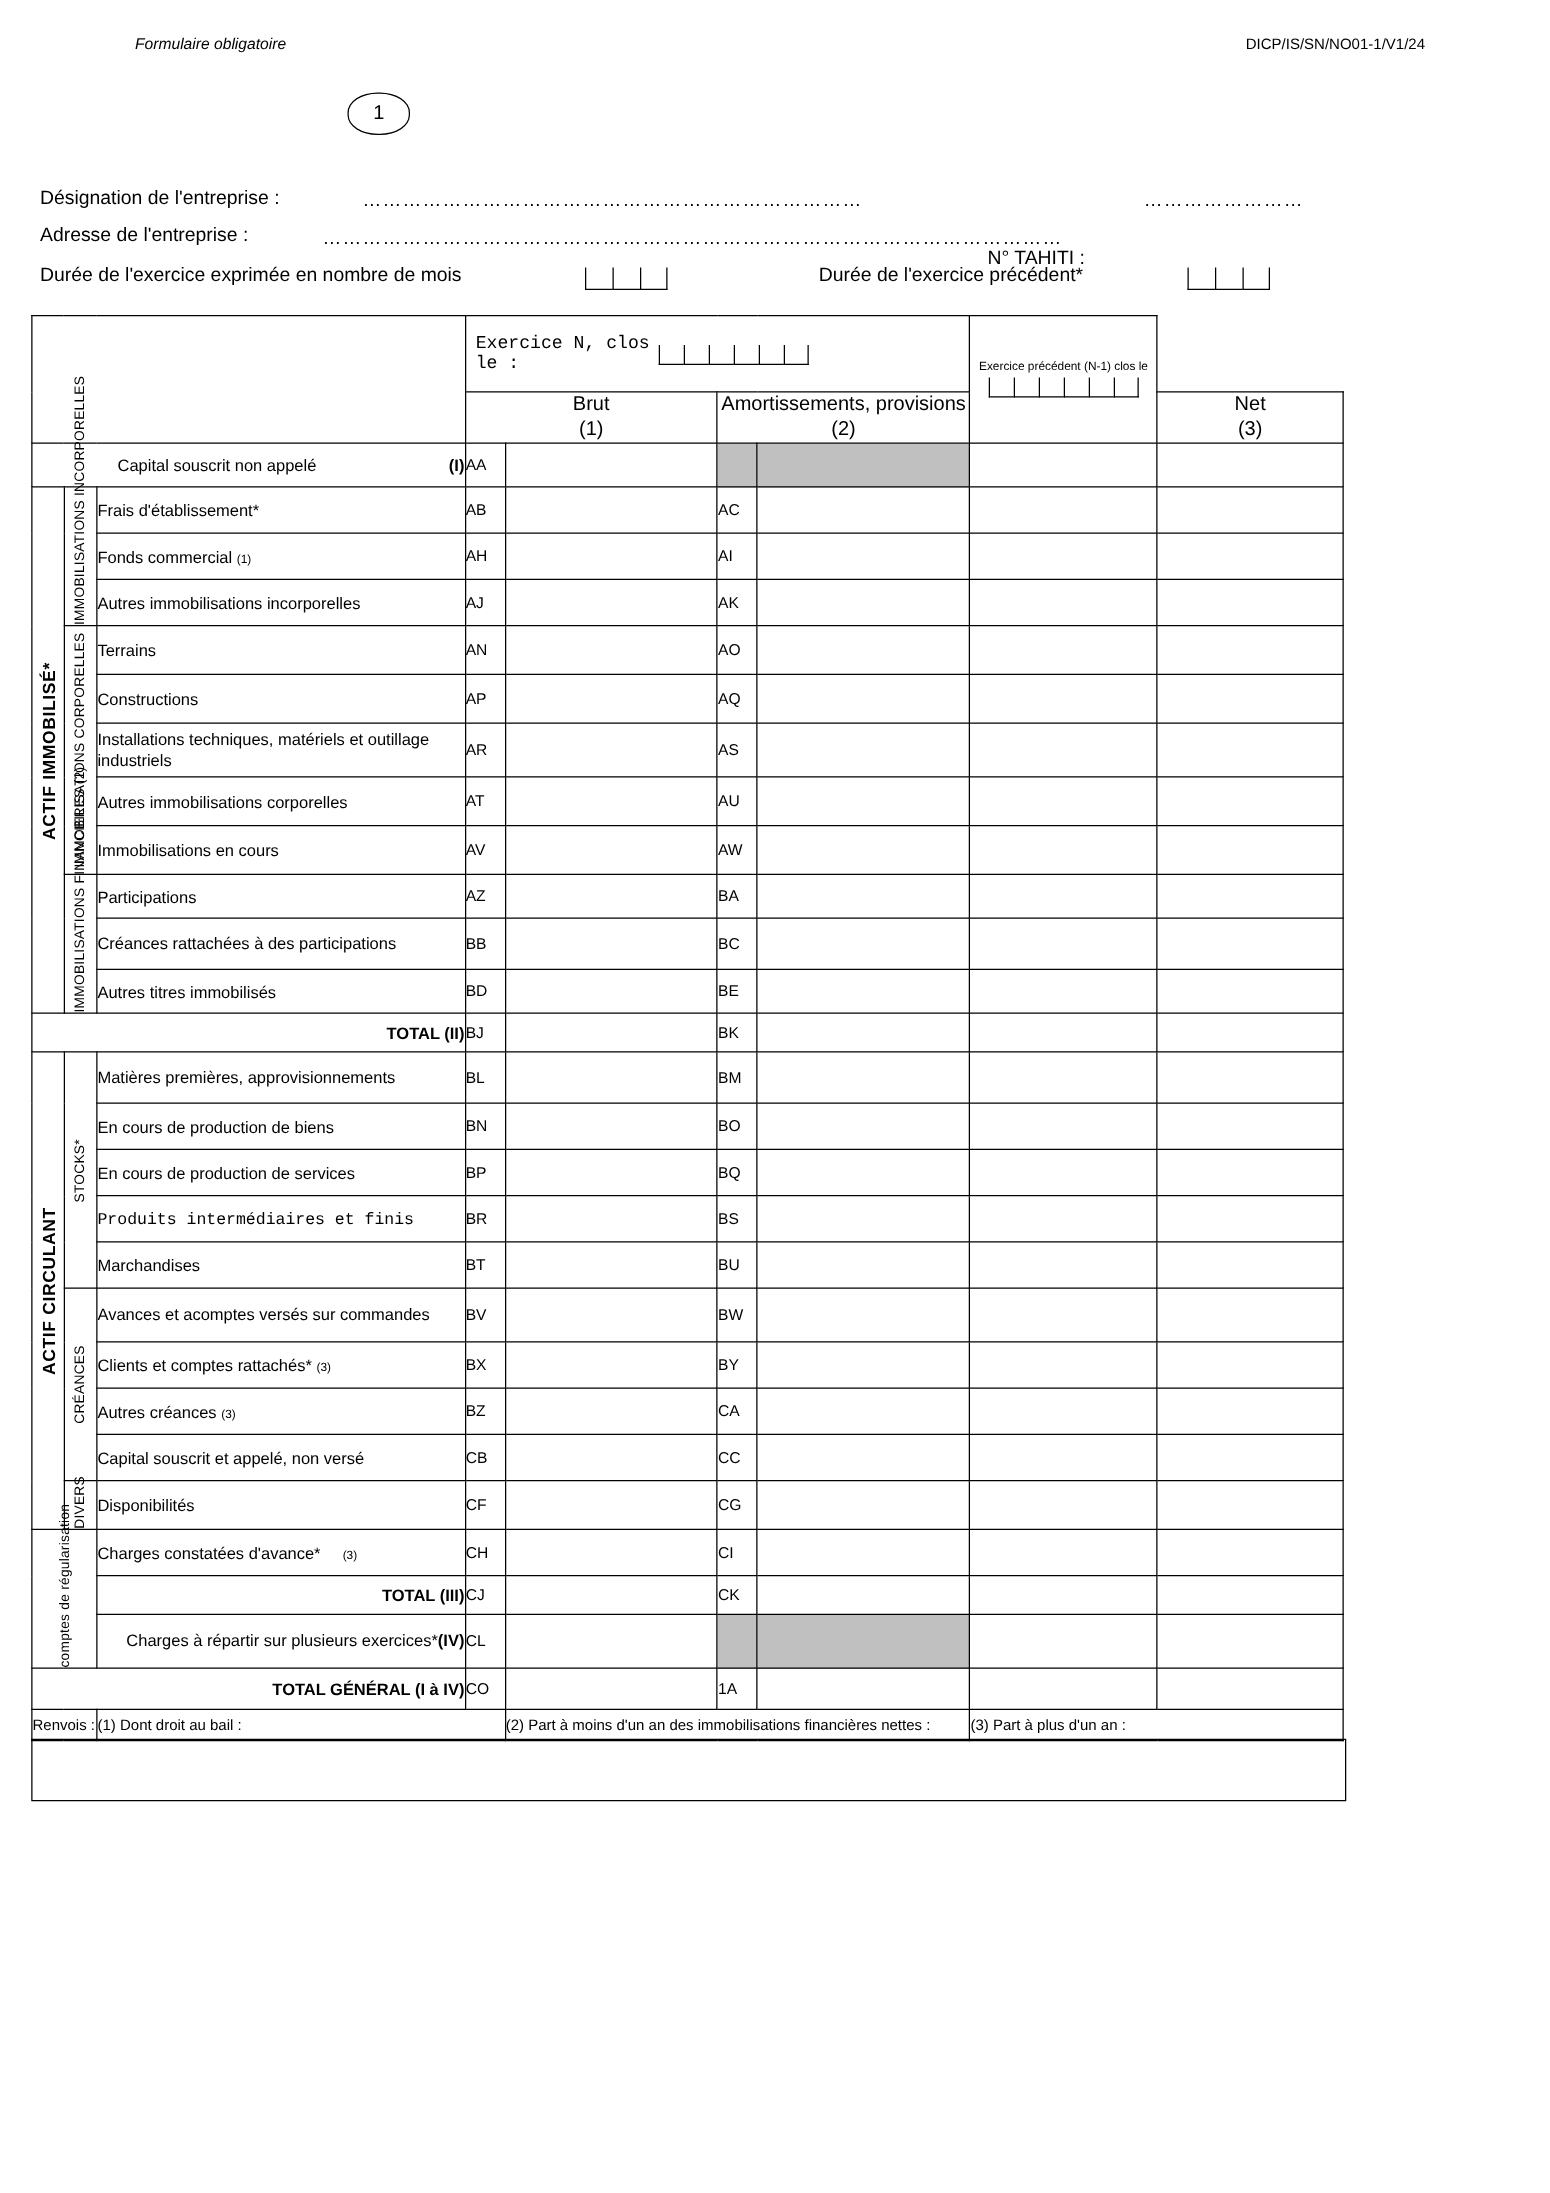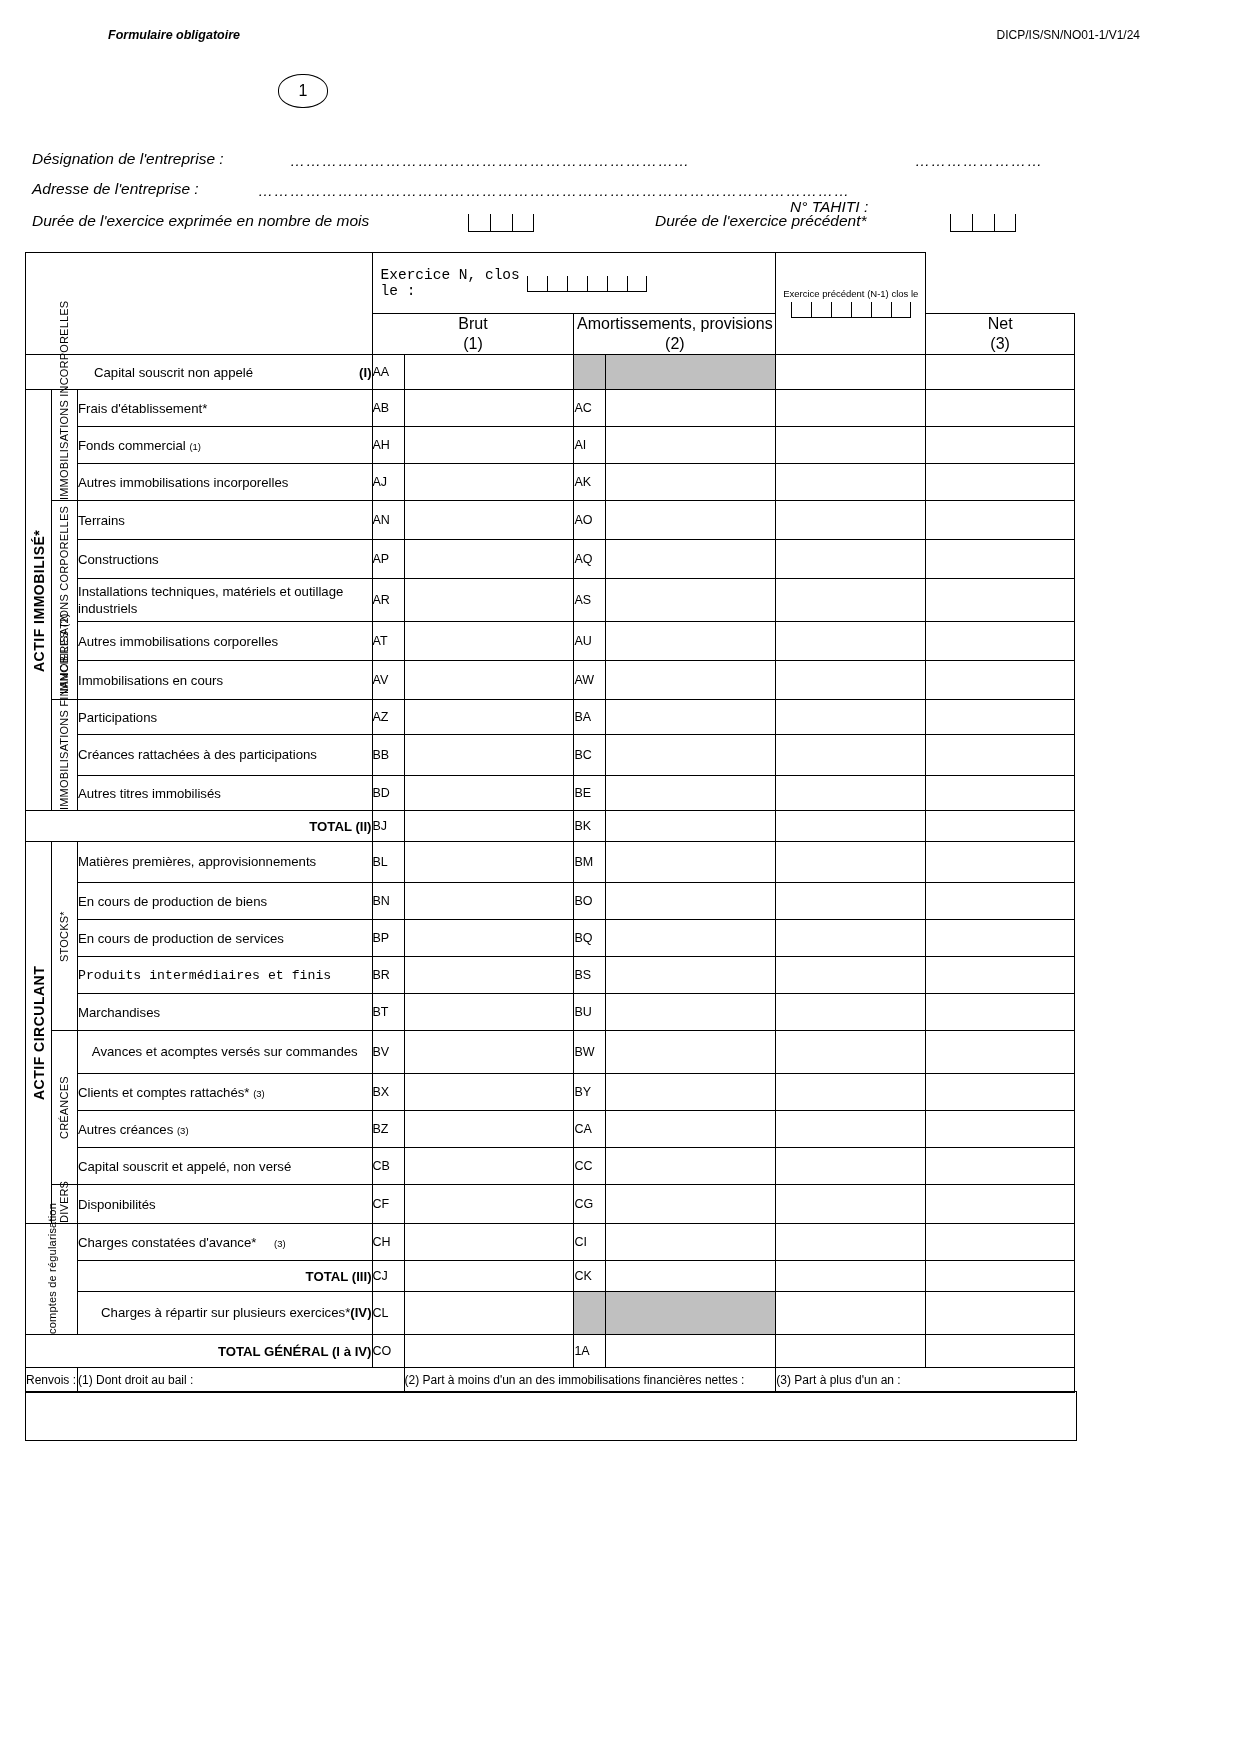--- a/index.html
+++ b/index.html
@@ -27,21 +27,20 @@
     left: 0;
     width: 1240px;
     height: 20px;
     font-size: 12.5px;
   }
   .hdr .left {
     position: absolute;
     left: 108px;
     top: 0;
     font-style: italic;
-    font-weight: bold;
   }
   .hdr .right {
     position: absolute;
     right: 100px;
     top: 0;
     font-size: 12px;
   }
   .titlewrap {
     position: absolute;
     top: 72px;
@@ -73,21 +72,20 @@
     font-size: 27px;
     font-weight: bold;
     letter-spacing: 0.5px;
   }
   .idblock {
     position: absolute;
     top: 148px;
     left: 0;
     width: 1012px;
     font-size: 15.5px;
-    font-style: italic;
   }
   .row-line {
     position: relative;
     height: 30px;
   }
   .lbl {
     position: absolute;
     white-space: nowrap;
   }
   .dots {
@@ -488,21 +486,21 @@
       <td class="code">BT</td>
       <td></td>
       <td class="code">BU</td>
       <td></td>
       <td></td>
       <td></td>
     </tr>
 
     <tr>
       <td rowspan="4" class="vert med">CRÉANCES</td>
-      <td class="cellpad" style="height:42px; line-height:1.3;text-align:center;">Avances et acomptes versés sur commandes</td>
+      <td class="cellpad" style="height:42px; line-height:1.3;">Avances et acomptes versés sur commandes</td>
       <td class="code">BV</td>
       <td></td>
       <td class="code">BW</td>
       <td></td>
       <td></td>
       <td></td>
     </tr>
 
     <tr>
       <td class="cellpad" style="height:36px;">

